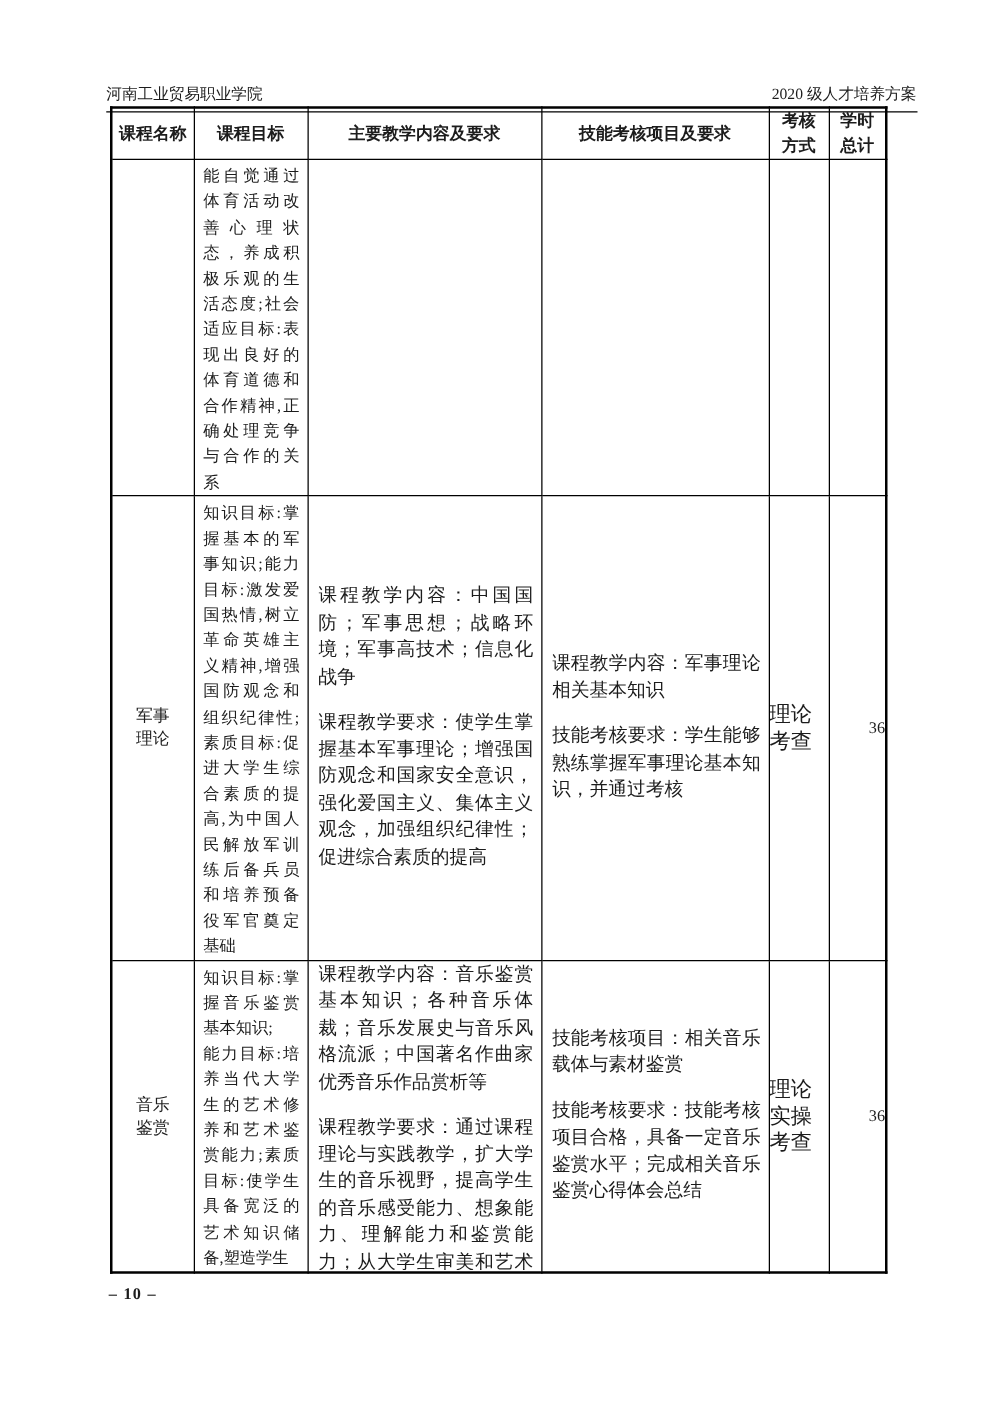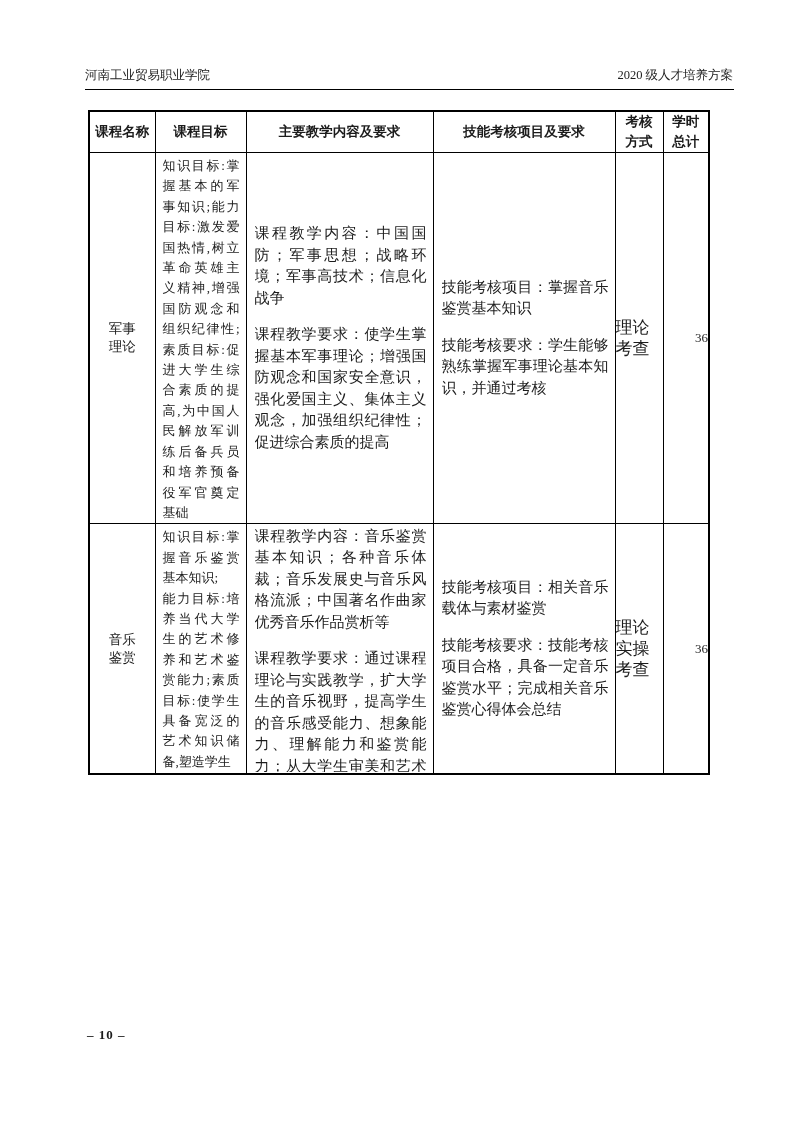--- a/index.html
+++ b/index.html
@@ -22,21 +22,21 @@
     line-height: 18px;
   }
   .header-rule {
     position: absolute;
     top: 89px; left: 85px;
     width: 649px; height: 1px;
     background: #000;
   }
   table.curriculum {
     position: absolute;
-    top: 110px; left: 88px;
+    top: 85px; left: 88px;
     width: 620px;
     table-layout: fixed;
     border-collapse: collapse;
     border: 2px solid #000;
   }
   .curriculum th, .curriculum td {
     border: 1px solid #000;
     vertical-align: middle;
     overflow: hidden;
   }
@@ -116,32 +116,40 @@
       <tr>
         <th>课程名称</th>
         <th>课程目标</th>
         <th>主要教学内容及要求</th>
         <th>技能考核项目及要求</th>
         <th>考核方式</th>
         <th>学时总计</th>
       </tr>
     </thead>
     <tbody>
+      <tr class="r-phys">
+        <td class="c-name"></td>
+        <td class="c-obj">能自觉通过体育活动改善心理状态，养成积极乐观的生活态度;社会适应目标:表现出良好的体育道德和合作精神,正确处理竞争与合作的关系</td>
+        <td class="c-text"></td>
+        <td class="c-text"></td>
+        <td class="c-method"></td>
+        <td class="c-hours"></td>
+      </tr>
       <tr class="r-mil">
         <td class="c-name">军事理论</td>
         <td class="c-obj">知识目标:掌握基本的军事知识;能力目标:激发爱国热情,树立革命英雄主义精神,增强国防观念和组织纪律性;素质目标:促进大学生综合素质的提高,为中国人民解放军训练后备兵员和培养预备役军官奠定基础</td>
         <td class="c-text">
           <div class="cellbox">
             <p>课程教学内容：中国国防；军事思想；战略环境；军事高技术；信息化战争</p>
             <p>课程教学要求：使学生掌握基本军事理论；增强国防观念和国家安全意识，强化爱国主义、集体主义观念，加强组织纪律性；促进综合素质的提高</p>
           </div>
         </td>
         <td class="c-text">
           <div class="cellbox">
-            <p>技能考核项目：掌握音乐鉴赏基本知识</p>
+            <p>课程教学内容：军事理论相关基本知识</p>
             <p>技能考核要求：学生能够熟练掌握军事理论基本知识，并通过考核</p>
           </div>
         </td>
         <td class="c-method">理论
 考查</td>
         <td class="c-hours">36</td>
       </tr>
       <tr class="r-music">
         <td class="c-name">音乐鉴赏</td>
         <td class="c-obj">知识目标:掌握音乐鉴赏基本知识;

